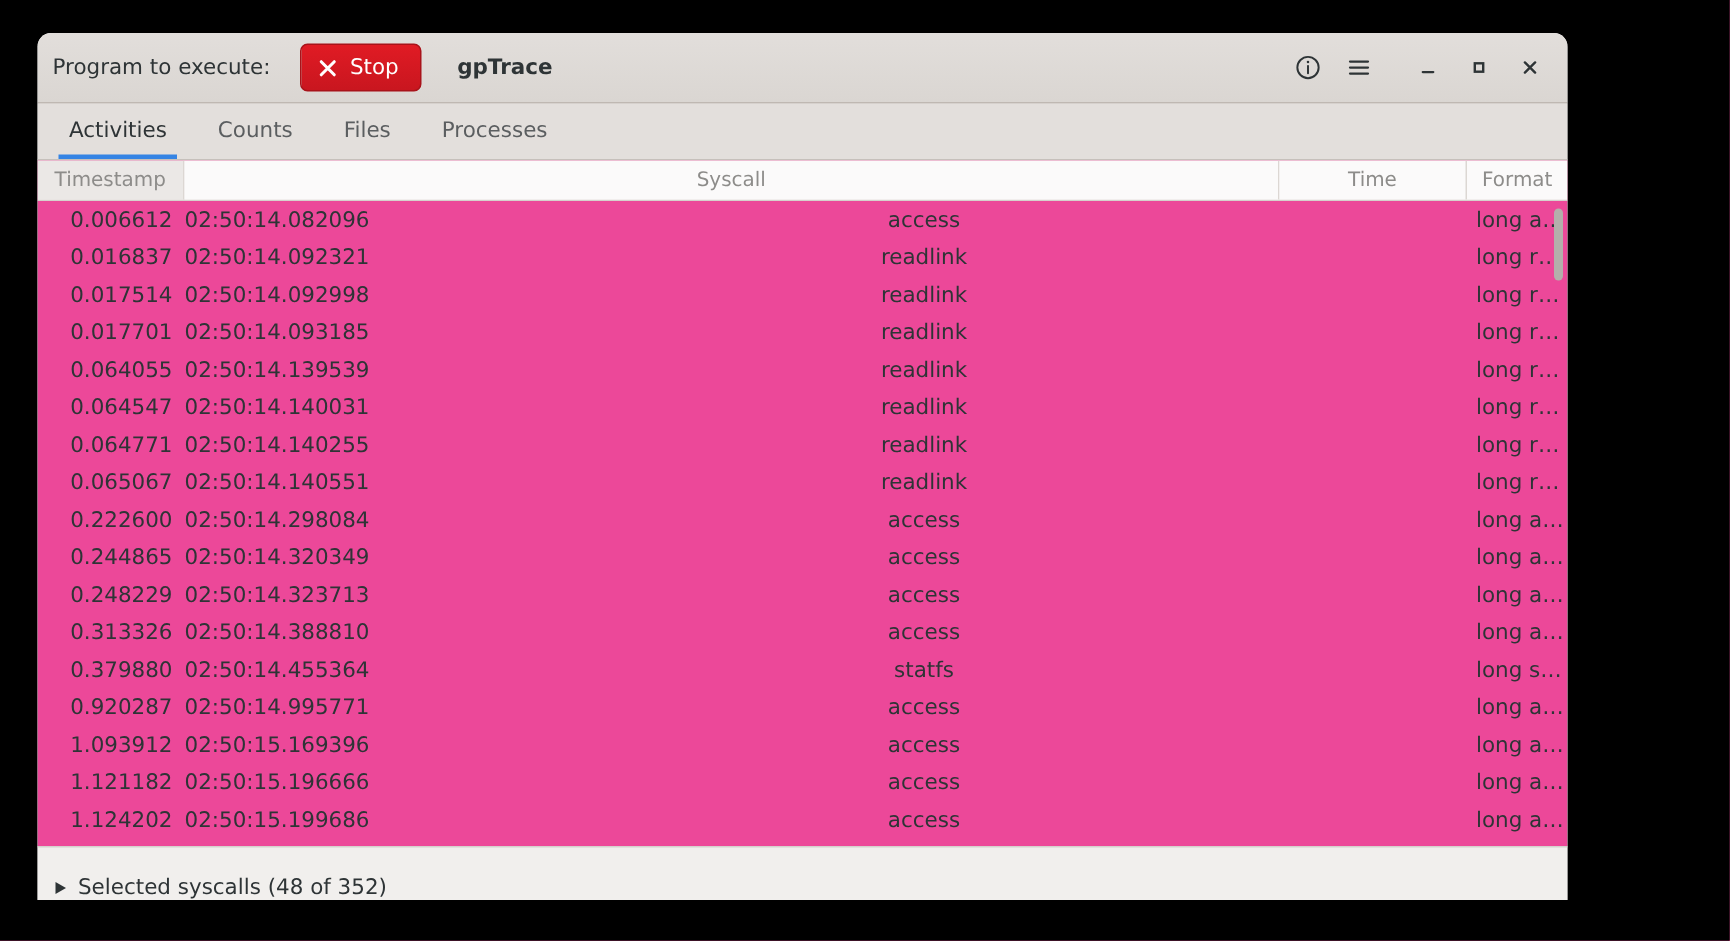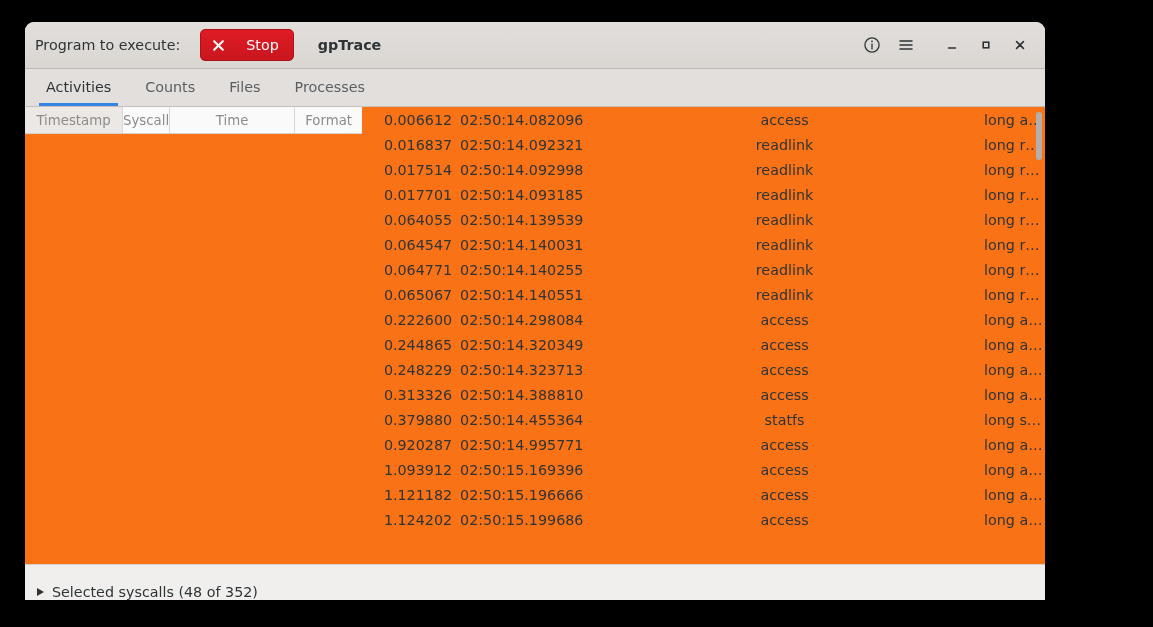--- a/index.html
+++ b/index.html
@@ -61,21 +61,21 @@
     border-radius: 4px;
   }
   .stop-btn {
     margin-left: 10px;
     height: 32px;
     background: linear-gradient(180deg,#e01b24 0%,#c9161f 100%);
     border: 1px solid #a9131a;
     border-radius: 5px;
     color: #ffffff;
     font-size: 14.3px;
-    display: flex; align-items: center; gap: 21px;
+    display: flex; align-items: center; gap: 8px;
     padding: 0 14px 0 11px;
     cursor: pointer;
   }
   .app-title {
     margin-left: 24px;
     font-size: 14.3px;
     font-weight: bold;
     color: #2e3436;
   }
   .hb-right {
@@ -114,24 +114,24 @@
     content: "";
     position: absolute;
     left: 10px; right: 10px; bottom: 0;
     height: 3px;
     background: #3584e4;
   }
 
   
   .treewrap {
     flex: 1;
-    background: #f97316;
+    background: #ec4899;
     position: relative;
     overflow: hidden;
-    display: flex; flex-direction: row;
+    display: flex; flex-direction: column;
   }
   .colheaders {
     display: flex;
     height: 27px;
     background: #f6f5f4;
     border-bottom: 1px solid #d6d1cd;
     flex: none;
   }
   .colheader {
     display: flex; align-items: center; justify-content: center;

